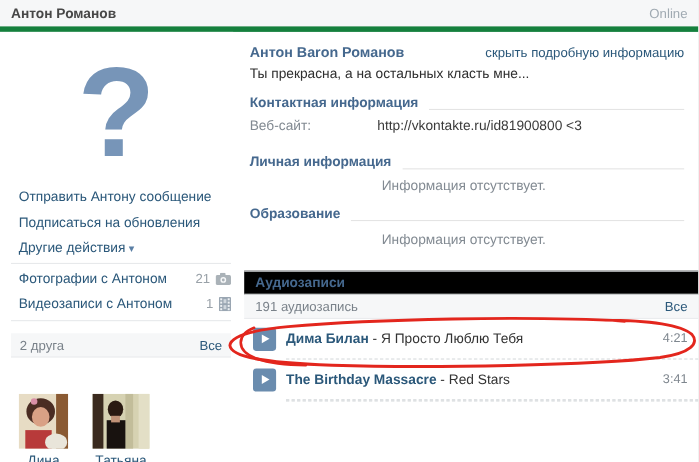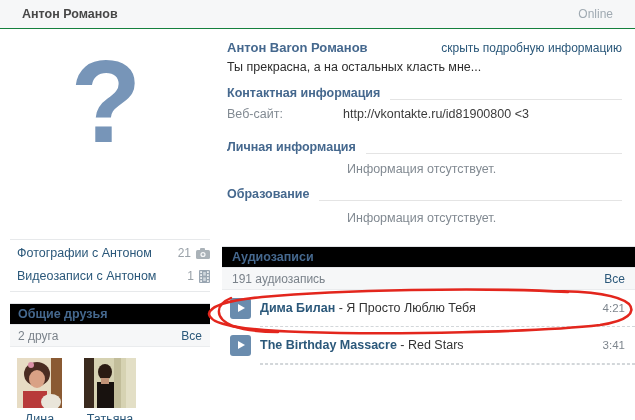--- a/index.html
+++ b/index.html
@@ -7,23 +7,23 @@
   .page {
     position:relative; width:635px; height:420px; overflow:hidden;
     background:#ffffff; font-family:"Liberation Sans", sans-serif;
     font-size:12.5px; color:#333;
   }
   a, .link { color:#2b587a; text-decoration:none; cursor:pointer; }
 
   
   .topbar {
     position:absolute; left:0; top:0; width:635px; height:29px;
-    background:#f6f7f8; border-bottom:1px solid #15803d;
+    background:#f6f7f8; border-bottom:5px solid #15803d;
     display:flex; align-items:center; justify-content:space-between;
-    padding:0 22px;
+    padding:0 10px;
   }
   .topbar-title { font-weight:bold; color:#474747; font-size:12.5px; }
   .topbar-online { color:#a0aab2; font-size:12px; }
 
   
   .photo-box {
     position:absolute; left:0; top:29px; width:212px; height:146px;
     display:flex; align-items:center; justify-content:center; background:#fff;
   }
   .photo-q {
@@ -110,20 +110,27 @@
 
   <div class="topbar">
     <span class="topbar-title">Антон Романов</span>
     <span class="topbar-online">Online</span>
   </div>
 
   <div class="photo-box">
     <span class="photo-q">?</span>
   </div>
 
+  <div class="side-links">
+    <span class="side-link">Отправить Антону сообщение</span>
+    <span class="side-link">Подписаться на обновления</span>
+    <span class="side-link">
+      <span>Другие действия</span><span class="dd-arrow">▾</span>
+    </span>
+  </div>
 
   <div class="hr-line" style="top:239px;"></div>
 
   <div class="counter-row" style="top:245px;">
     <span class="counter-label">Фотографии с Антоном</span>
     <span class="counter-num">21</span>
     <svg width="14" height="11" viewBox="0 0 14 11">
       <rect x="0" y="2" width="14" height="9" rx="1.5" fill="#aab2b8"></rect>
       <rect x="4" y="0" width="5" height="3" rx="1" fill="#aab2b8"></rect>
       <circle cx="7" cy="6.5" r="2.6" fill="#f6f7f8"></circle>
@@ -145,21 +152,20 @@
         <rect x="8" y="7.2" width="1.8" height="1.8" fill="#eef1f3"></rect>
         <rect x="8" y="10.2" width="1.8" height="1.8" fill="#eef1f3"></rect>
       <rect x="4.2" y="2" width="2.6" height="3.6" fill="#cfd6dc"></rect>
         <rect x="4.2" y="7.4" width="2.6" height="3.6" fill="#cfd6dc"></rect>
     </svg>
   </div>
 
   <div class="hr-line" style="top:291px;"></div>
 
   <div class="friends-block">
-    <div class="block-head">Общие друзья</div>
     <div class="block-sub">
       <span>2 друга</span>
       <span class="link">Все</span>
     </div>
   </div>
 
   <div class="friends-photos">
     <div class="friend">
       <svg class="friend-img" width="45" height="50" viewBox="0 0 45 50">
         <rect width="45" height="50" fill="#e7dcc4"></rect>

